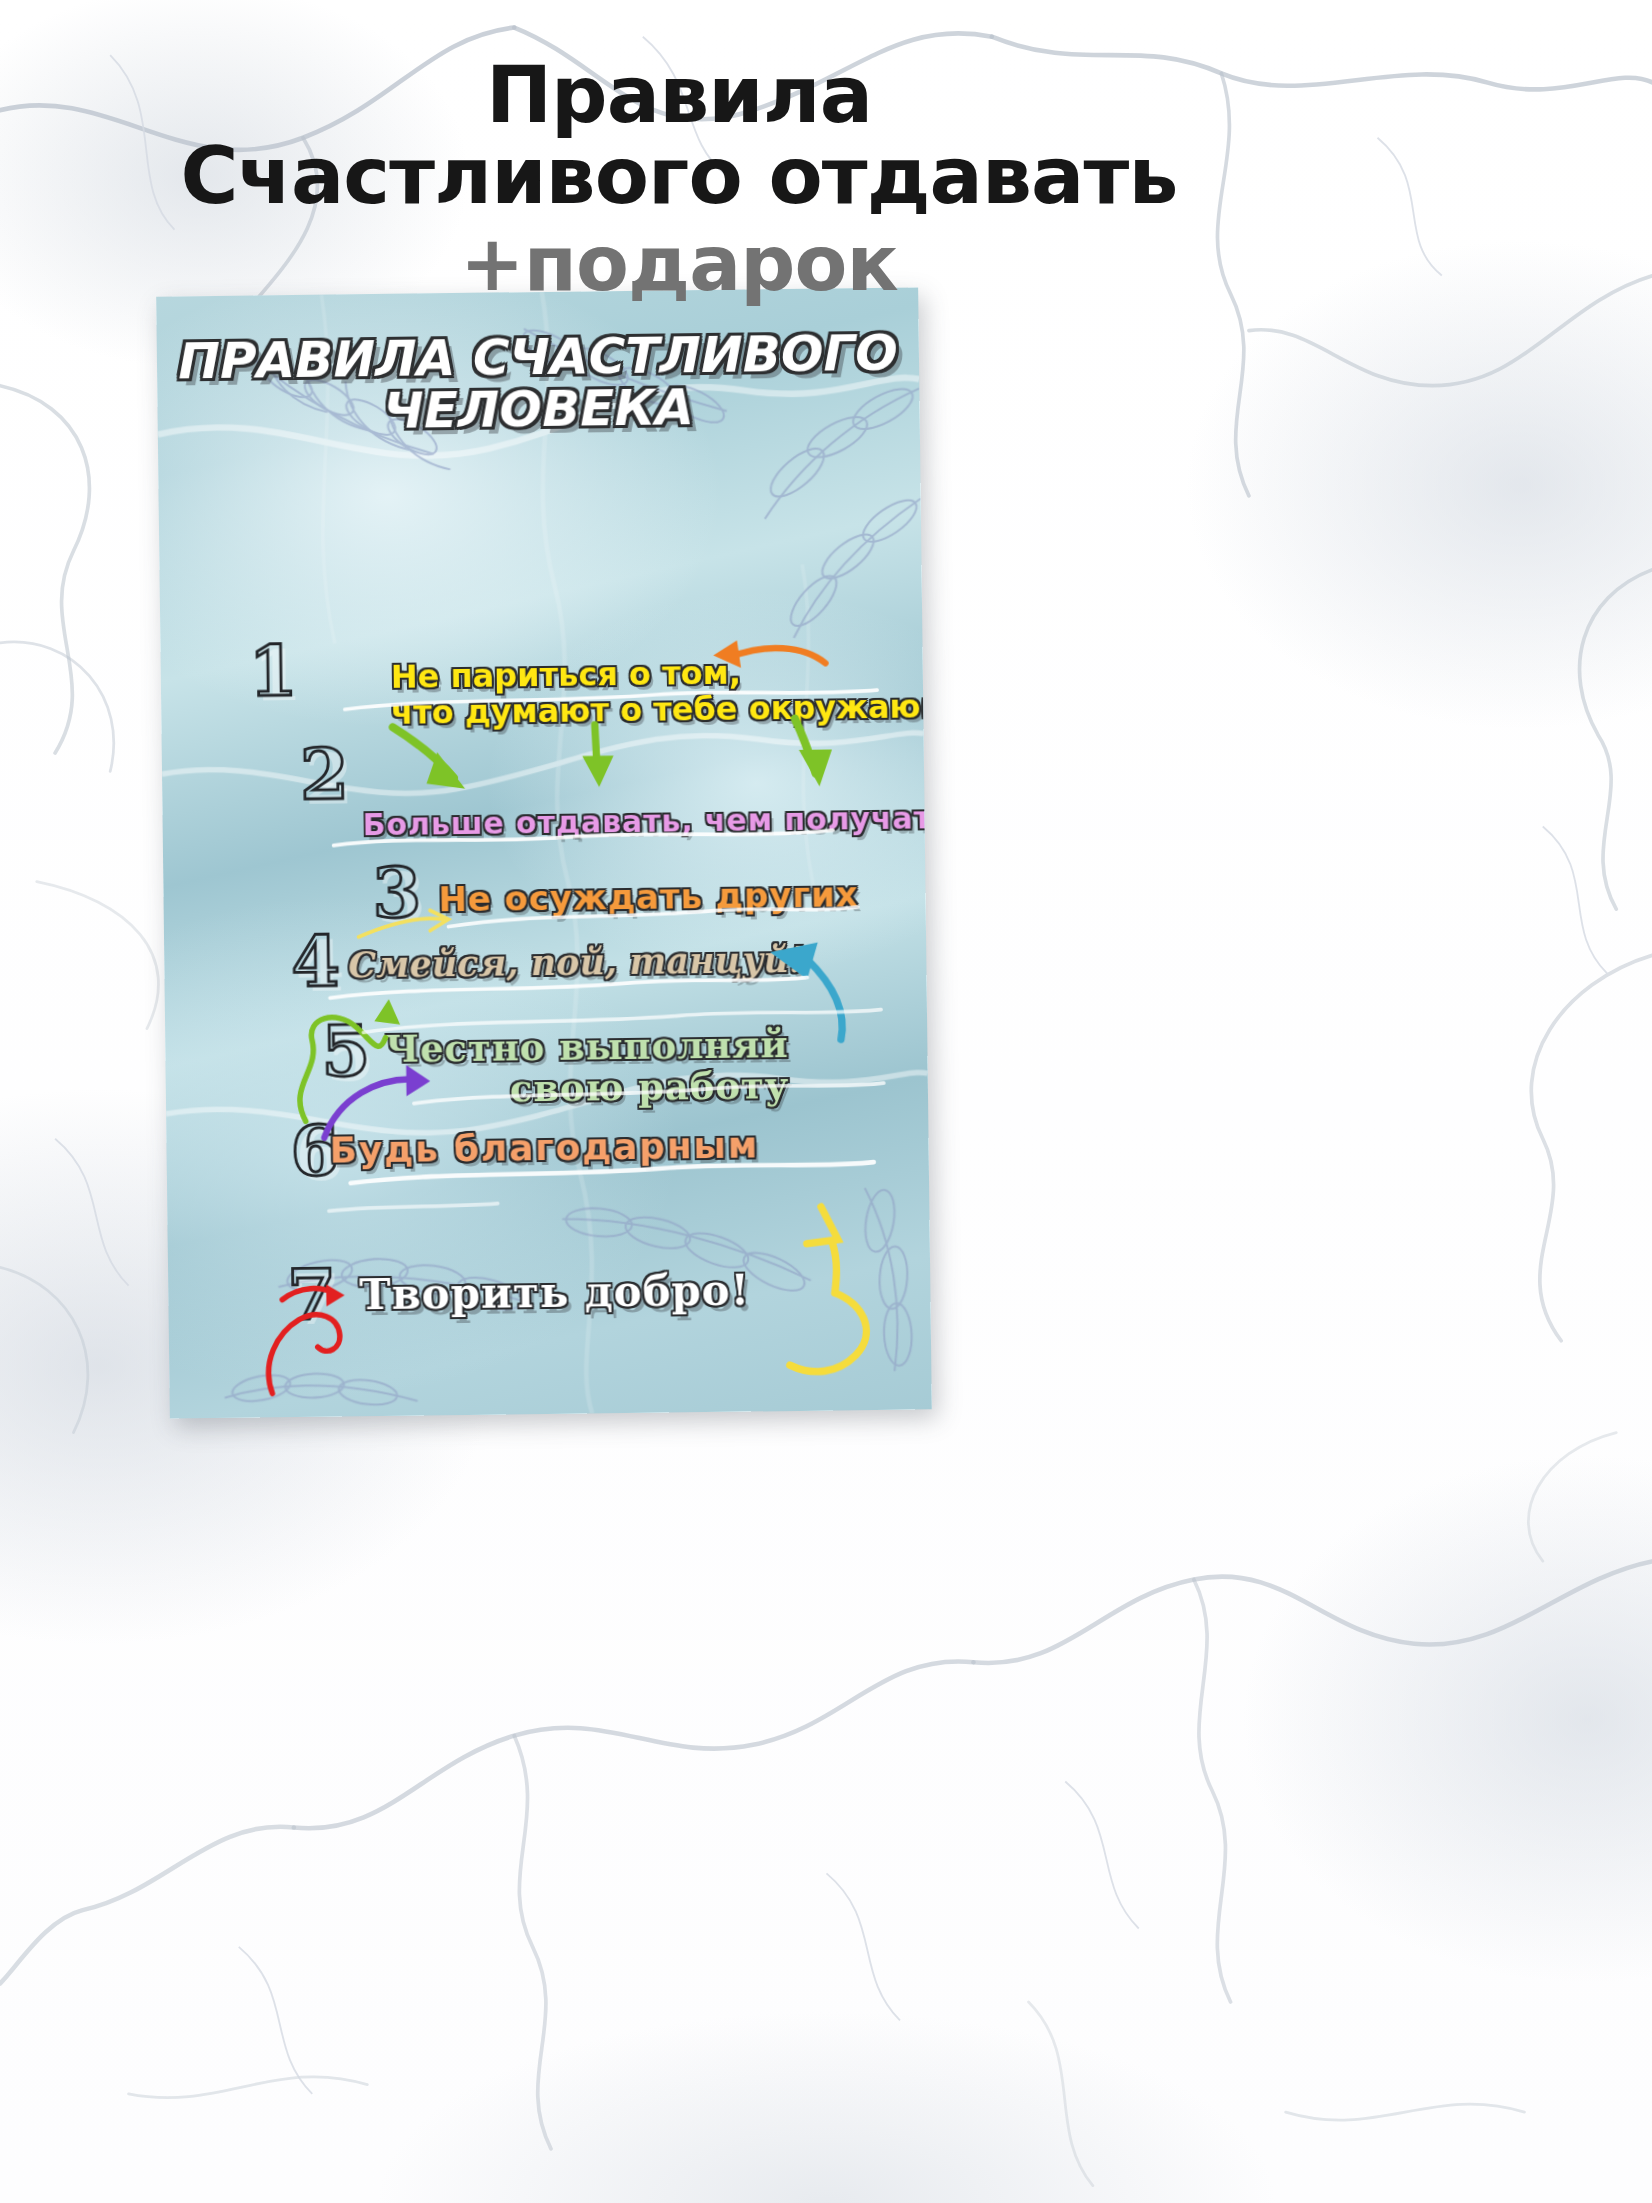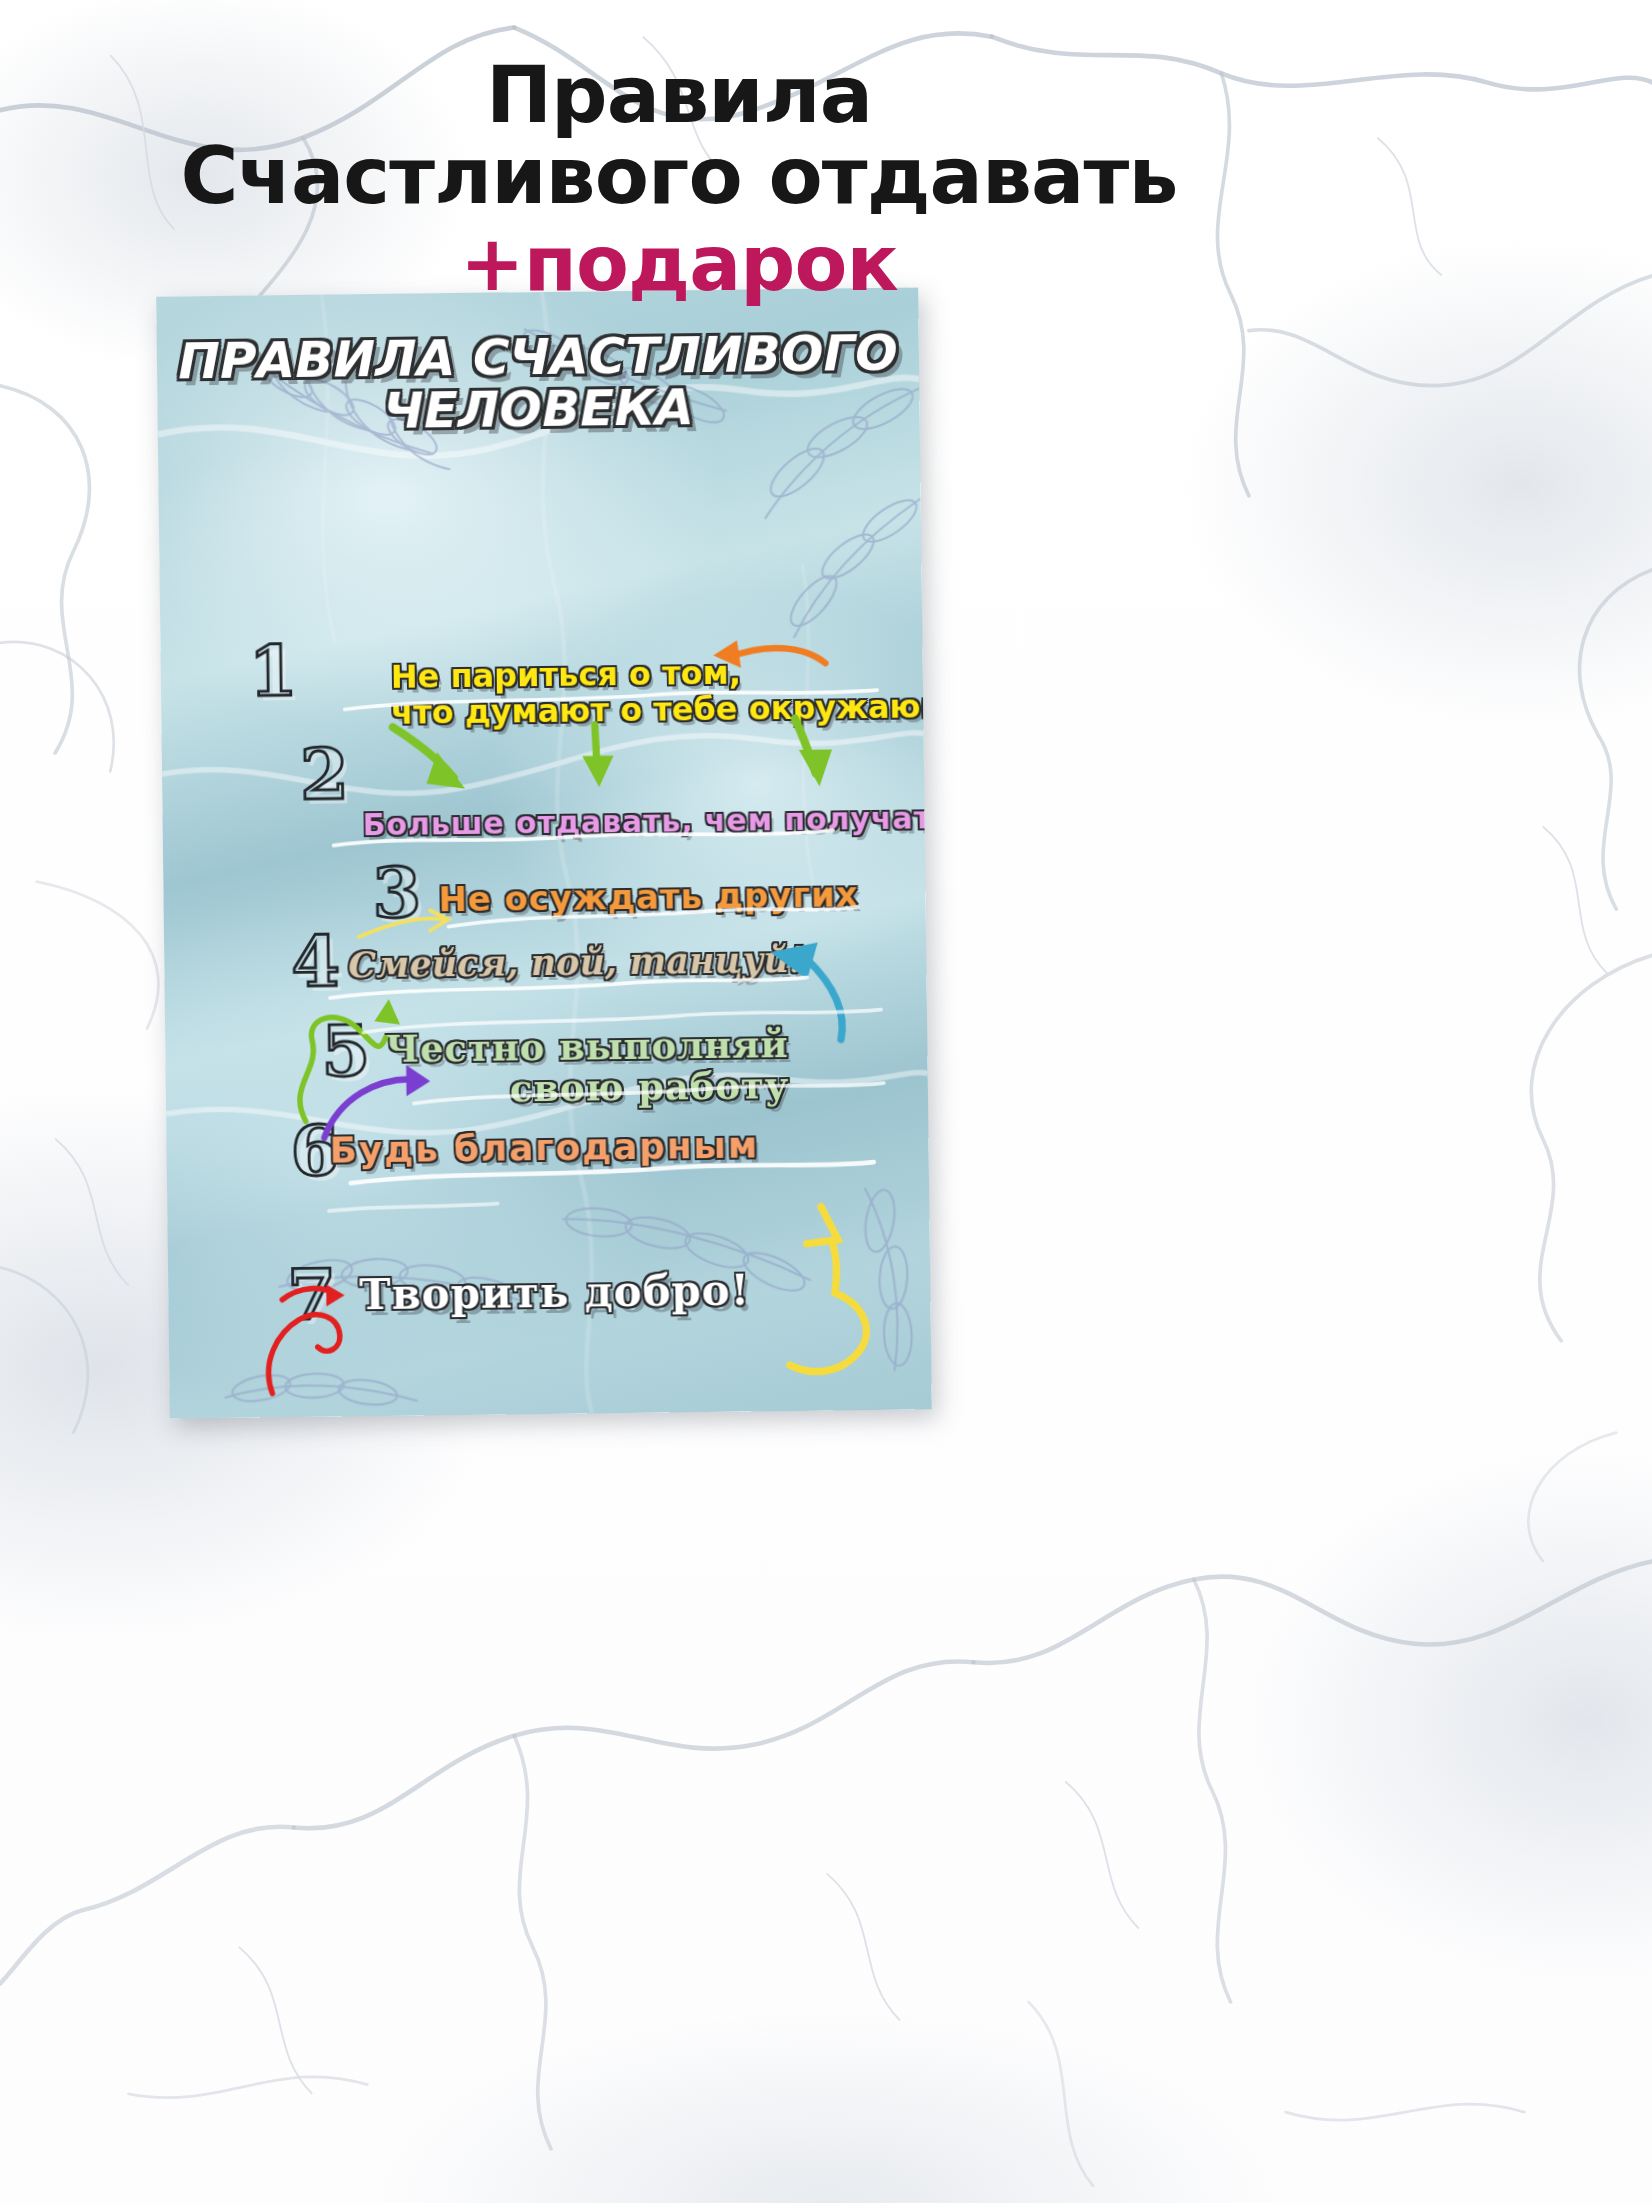--- a/index.html
+++ b/index.html
@@ -45,21 +45,21 @@
     font-size: 79px;
     line-height: 1.02;
     color: #171717;
     letter-spacing: -0.9px;
   }
   .heading .l3 {
     font-family: "DejaVu Sans", sans-serif;
     font-weight: bold;
     font-size: 77px;
     line-height: 1.08;
-    color: #be185d;
+    color: #737373;
     letter-spacing: -0.9px;
     margin-top: 5.5px;
   }
 
   
   .poster-wrap {
     position: absolute;
     left: 163px;
     top: 292px;
     width: 762px;

